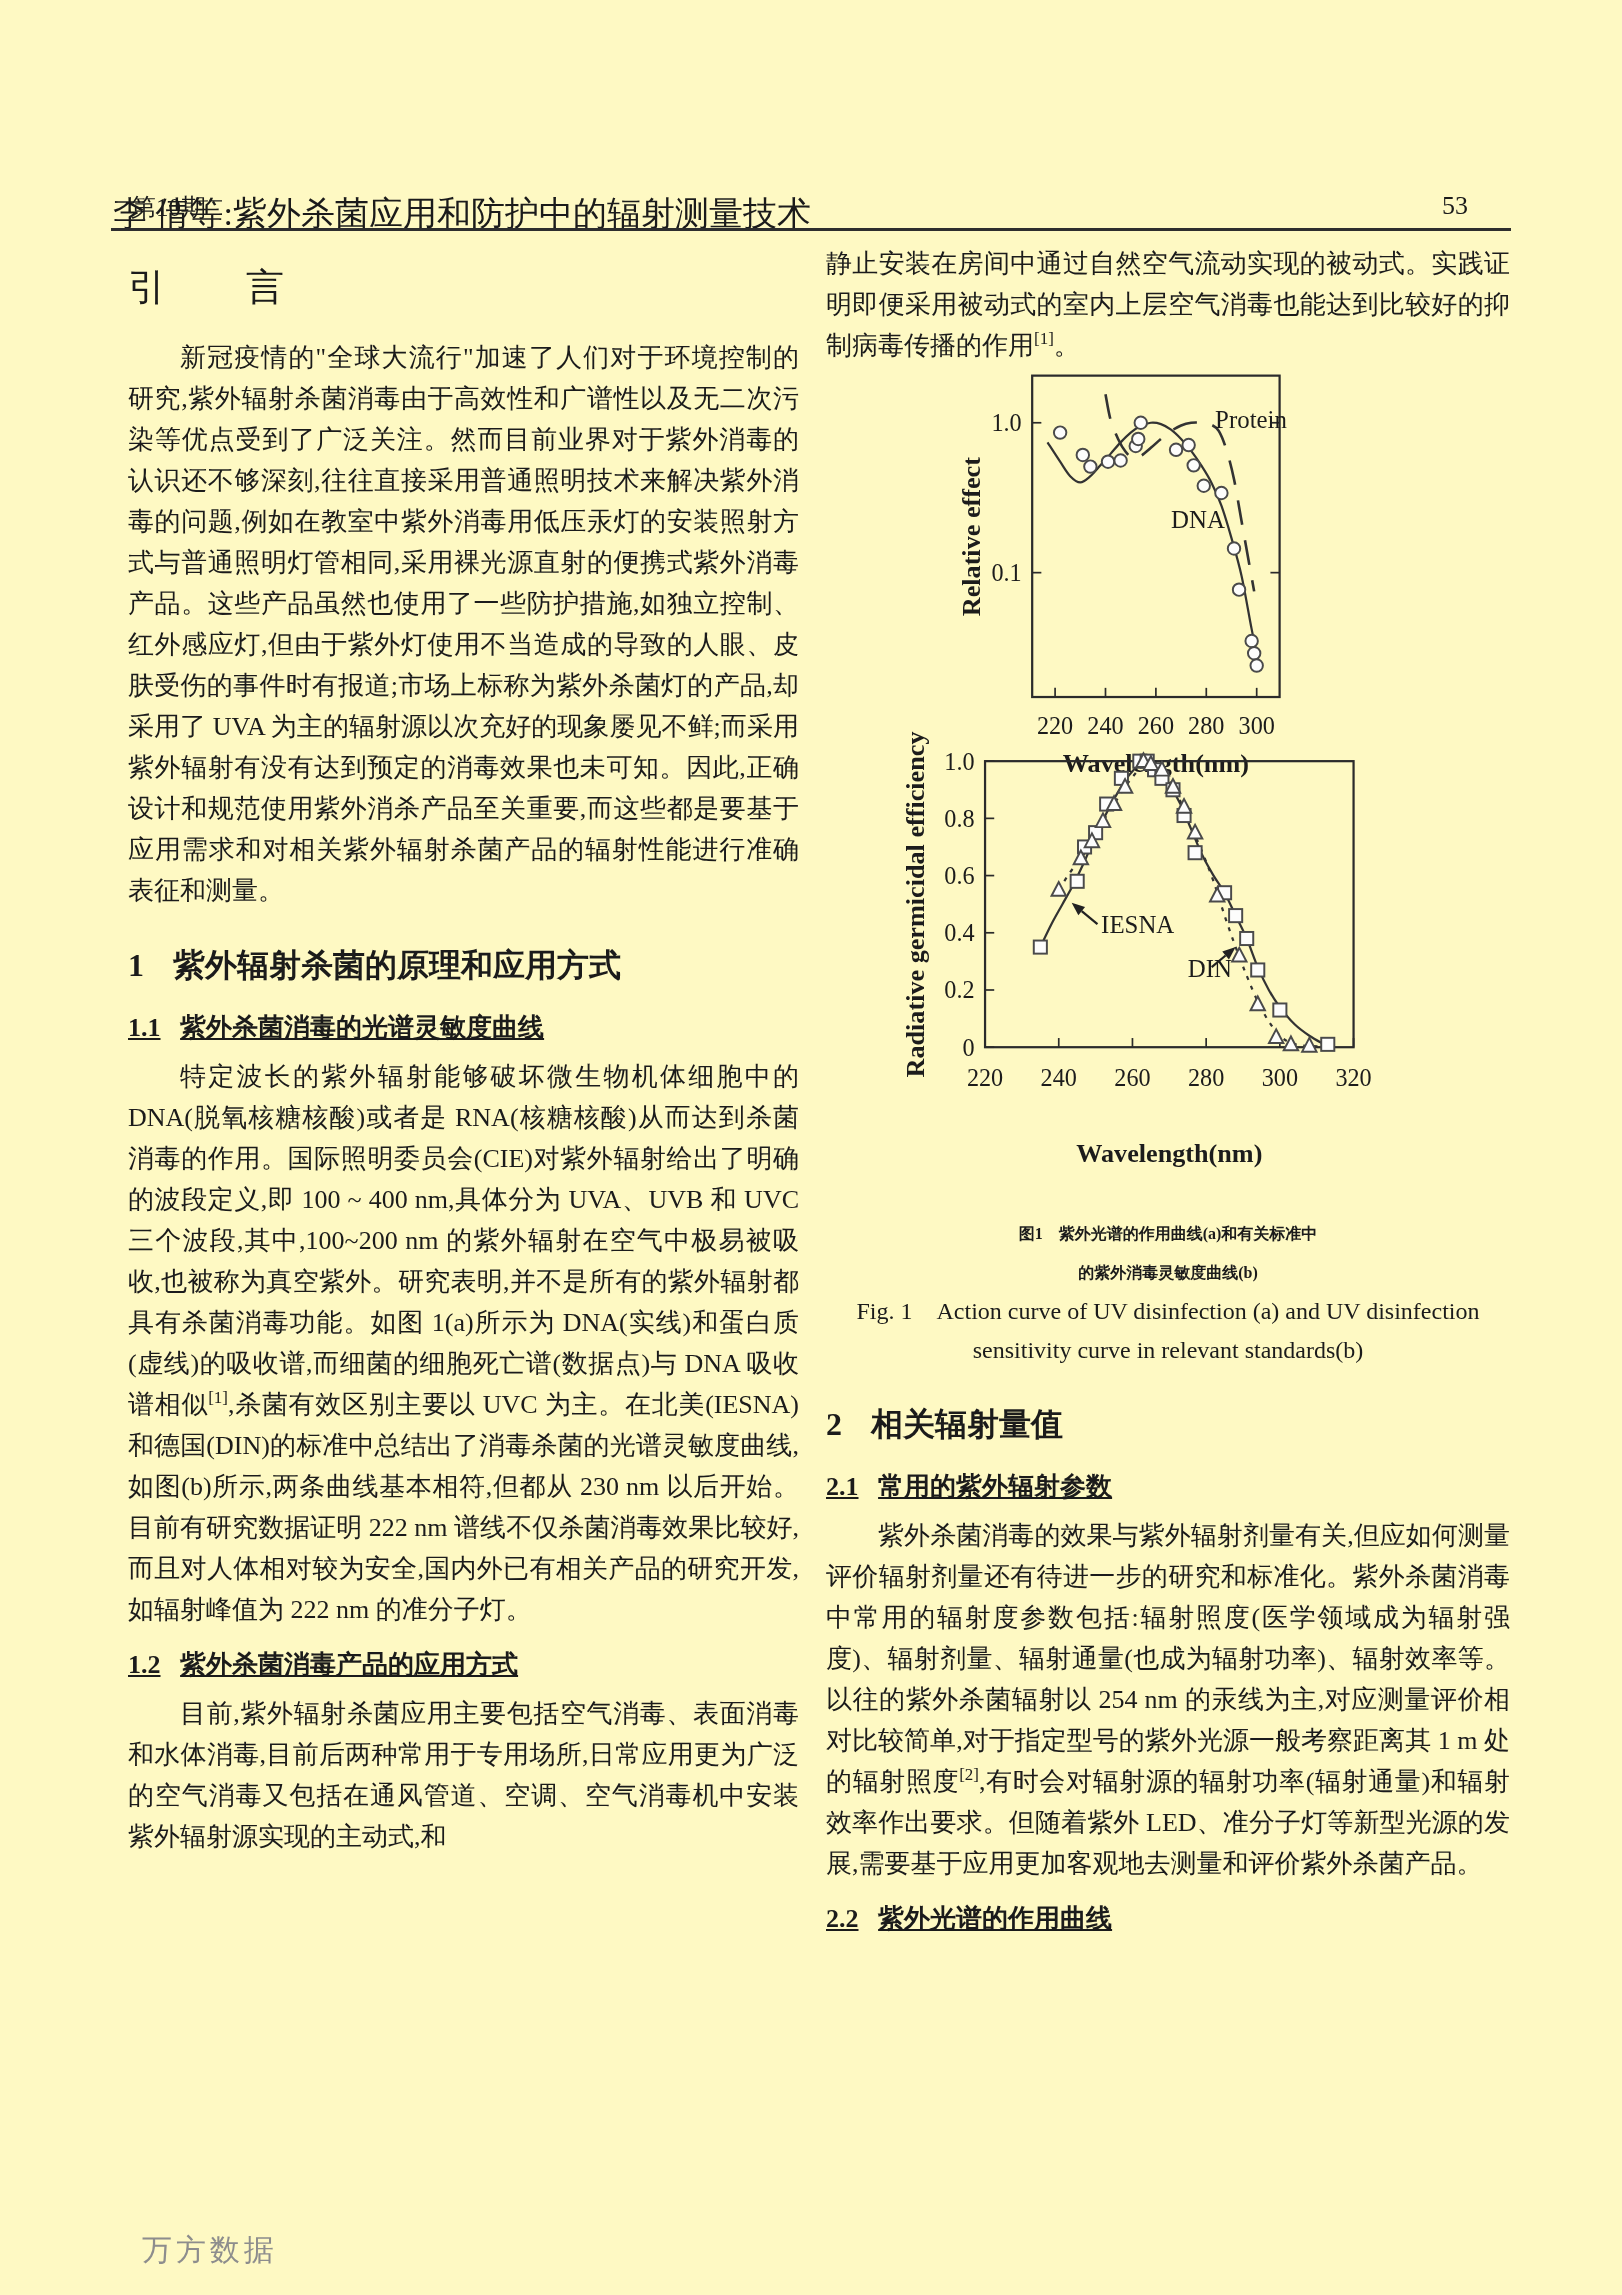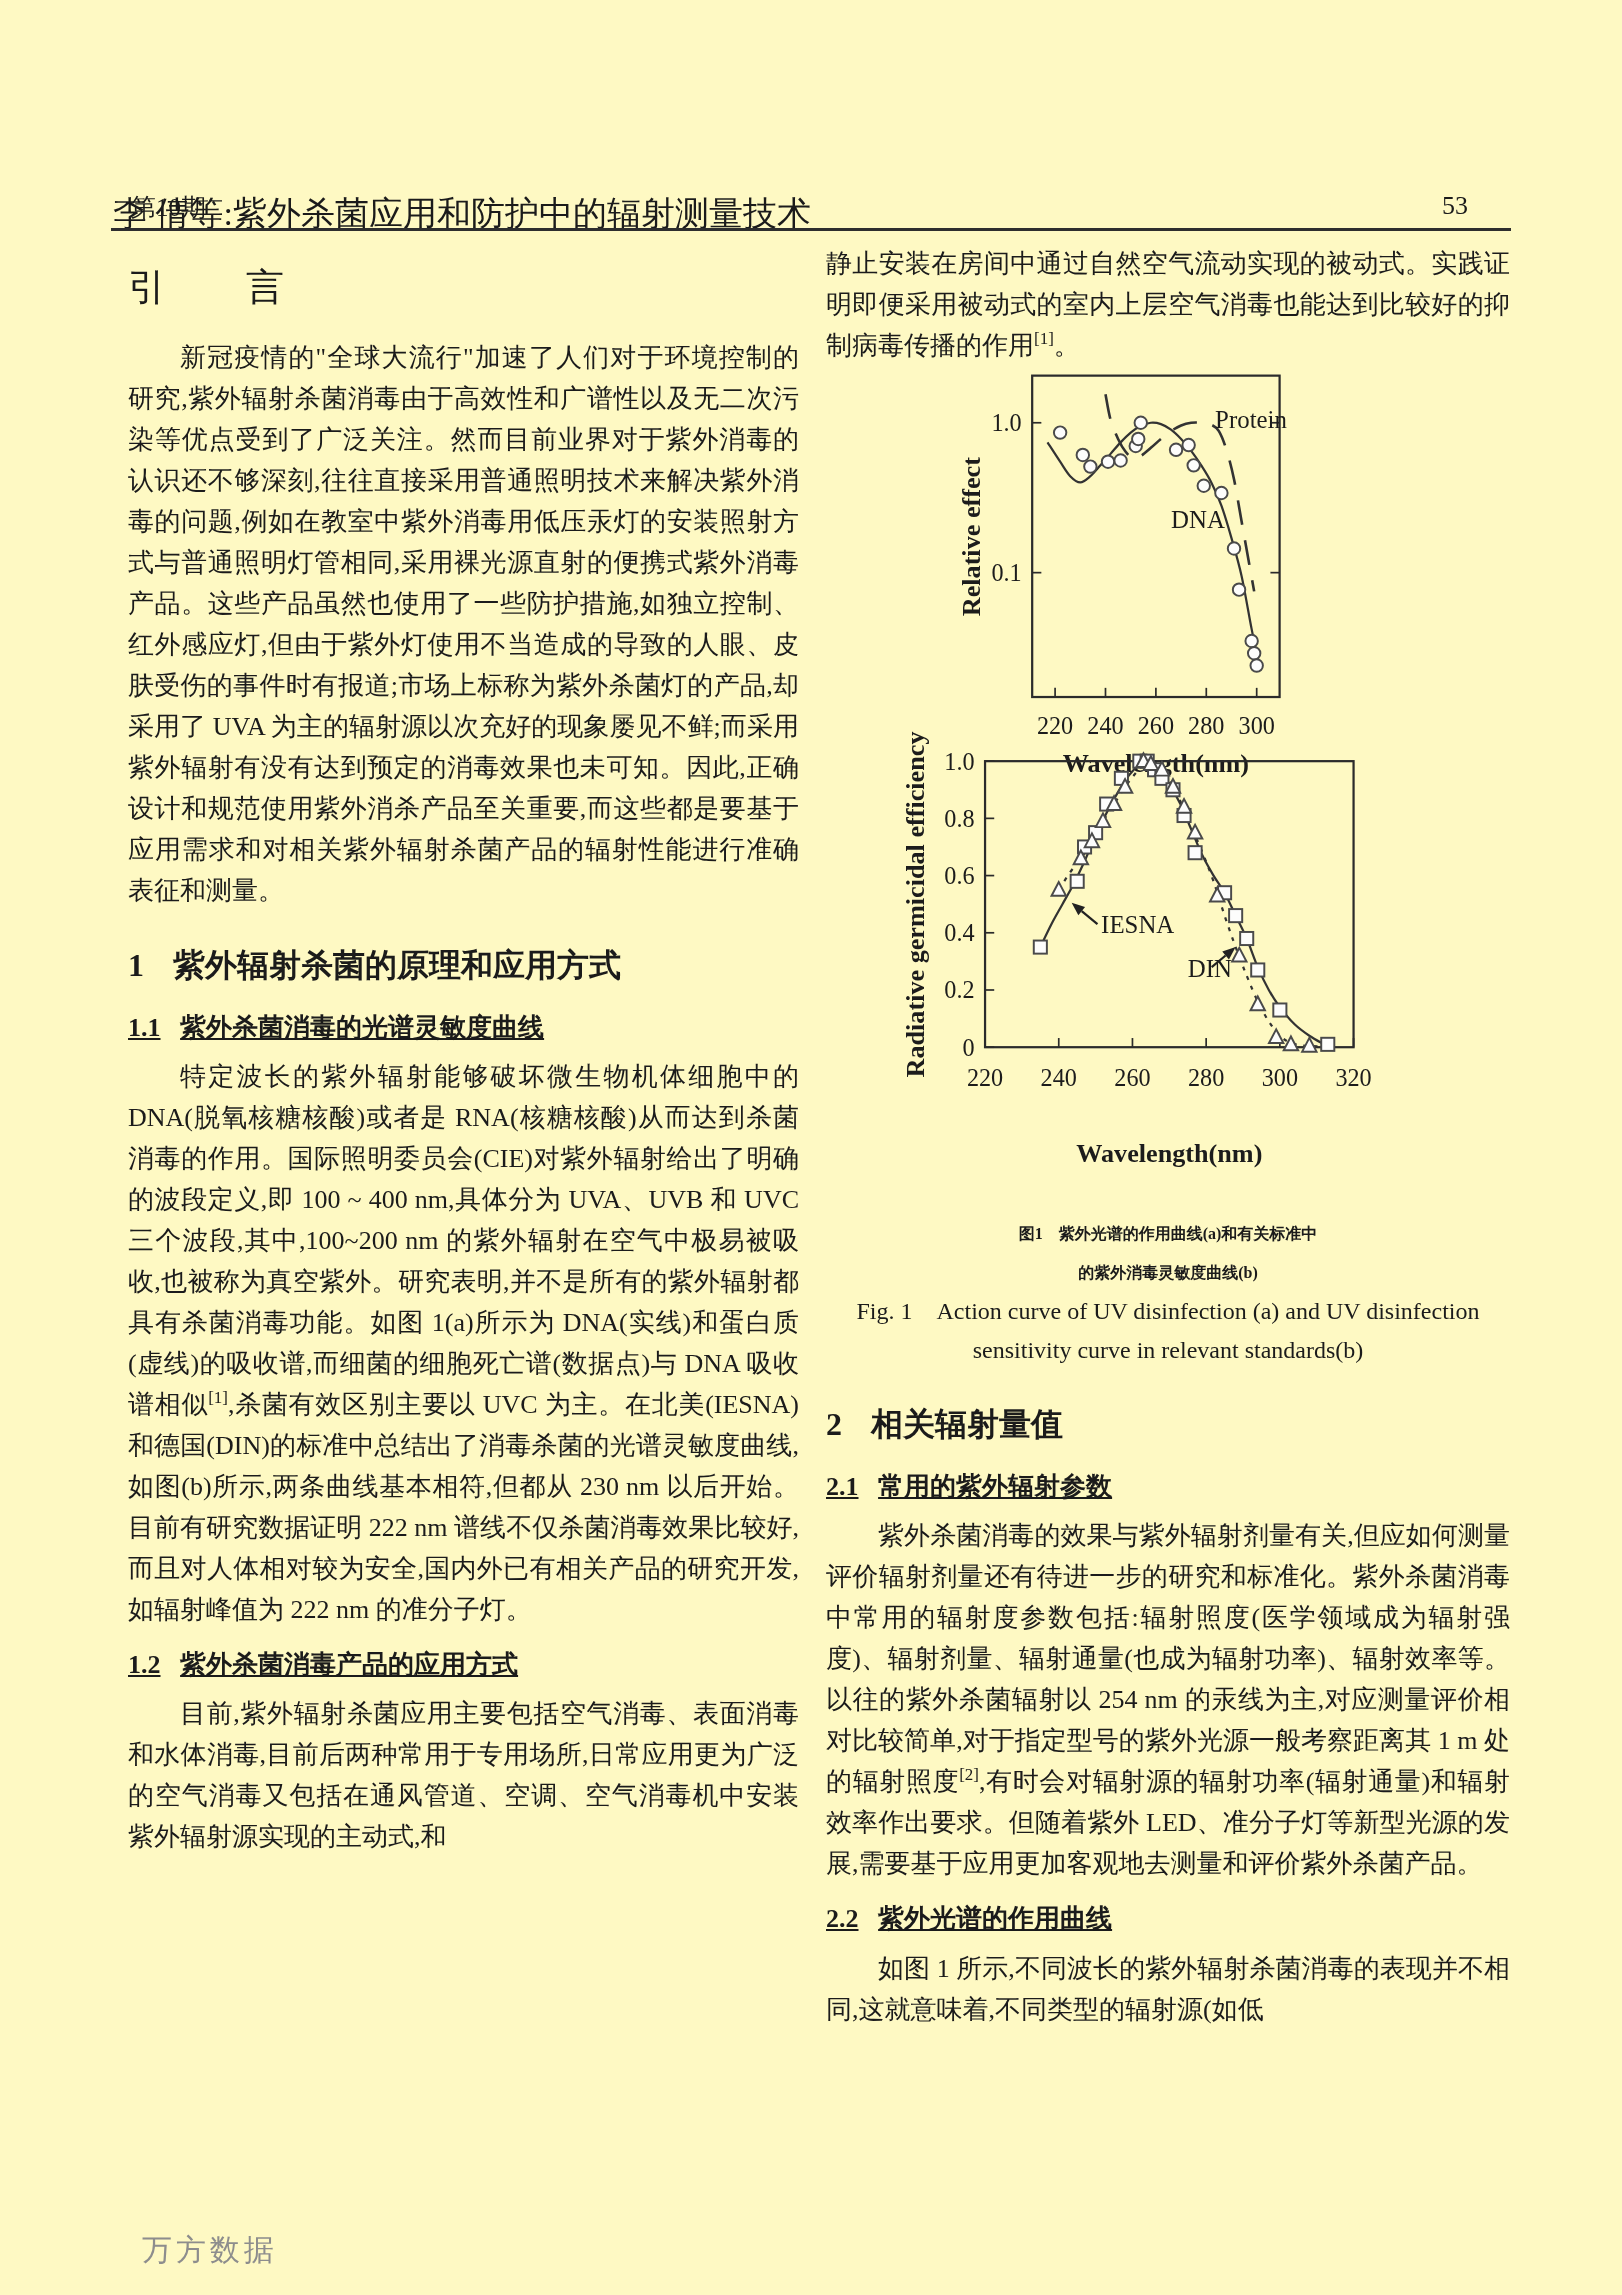--- a/index.html
+++ b/index.html
@@ -206,18 +206,17 @@
     </h1>
 
     <h2 class="sub">
       <span class="num">2.1</span><span>常用的紫外辐射参数</span>
     </h2>
     <p class="body"><span>紫外杀菌消毒的效果与紫外辐射剂量有关,但应如何测量评价辐射剂量还有待进一步的研究和标准化。紫外杀菌消毒中常用的辐射度参数包括:辐射照度(医学领域成为辐射强度)、辐射剂量、辐射通量(也成为辐射功率)、辐射效率等。以往的紫外杀菌辐射以 254 nm 的汞线为主,对应测量评价相对比较简单,对于指定型号的紫外光源一般考察距离其 1 m 处的辐射照度</span><sup class="ref">[2]</sup><span>,有时会对辐射源的辐射功率(辐射通量)和辐射效率作出要求。但随着紫外 LED、准分子灯等新型光源的发展,需要基于应用更加客观地去测量和评价紫外杀菌产品。</span></p>
 
     <h2 class="sub">
       <span class="num">2.2</span><span>紫外光谱的作用曲线</span>
     </h2>
-    <p class="body">如图 1 所示,不同波长的紫外辐射杀菌消毒的表现并不相同,这就意味着,不同类型的辐射源(如低</p>
   </div>
 
   <div class="watermark">万方数据</div>
 </div>
 
 
 </body></html>

